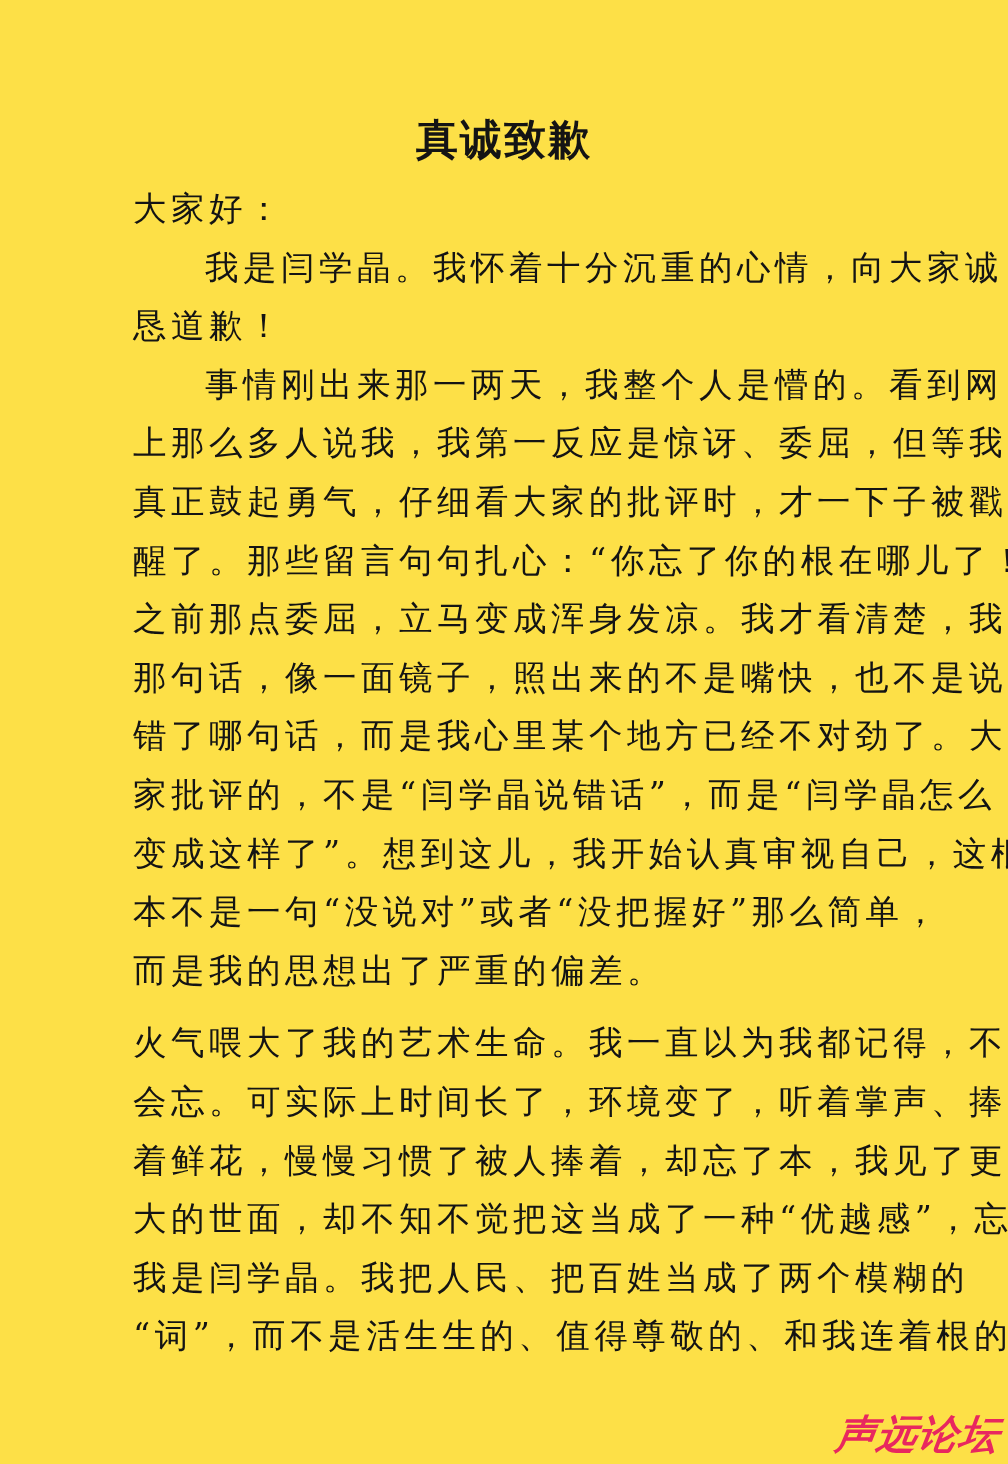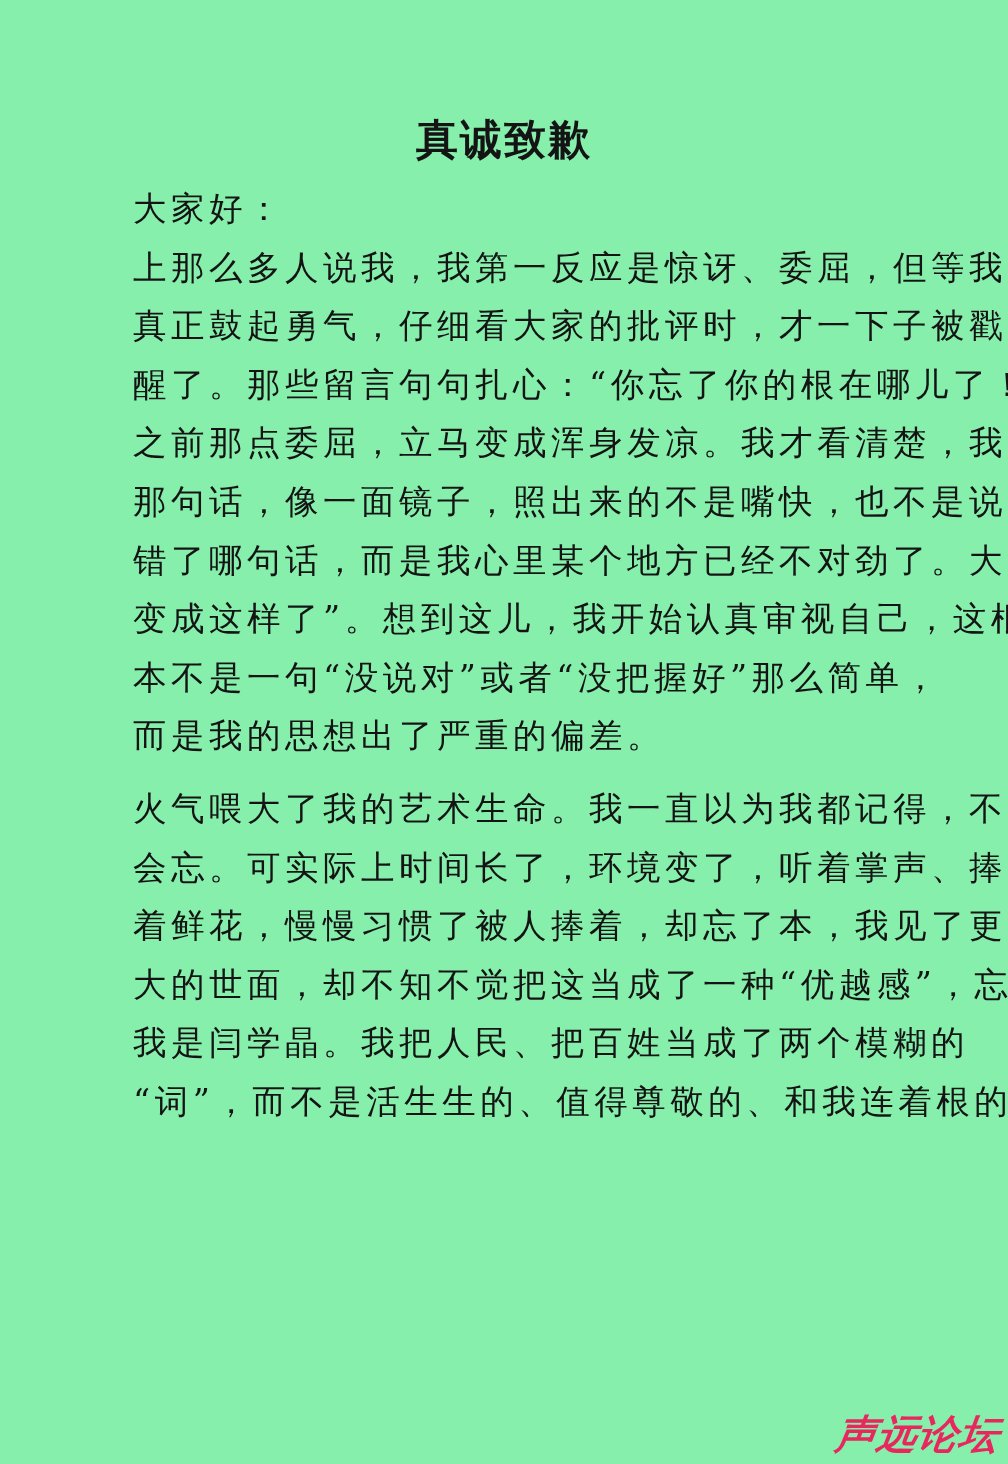--- a/index.html
+++ b/index.html
@@ -13,21 +13,21 @@
       position: relative;
       overflow: hidden;
       font-family: "DejaVu Serif", "Liberation Serif", serif;
       color: #141414;
     }
     .page {
       position: absolute;
       left: 0; top: 0;
       width: 1008px;
       height: 1464px;
-      background: #86efac;
+      background: #fde047;
     }
     .title {
       position: absolute;
       left: 0;
       width: 1008px;
       top: 112px;
       text-align: center;
       font-size: 42px;
       font-weight: bold;
       letter-spacing: 2px;
@@ -71,27 +71,31 @@
 </head>
 <body>
 
 <div class="page">
 
   <div class="title">真诚致歉</div>
 
   <div class="body-text">
     <span class="line">大家好：</span>
 
+    <span class="line indent">我是闫学晶。我怀着十分沉重的心情，向大家诚</span>
+    <span class="line">恳道歉！</span>
 
+    <span class="line indent">事情刚出来那一两天，我整个人是懵的。看到网</span>
     <span class="line">上那么多人说我，我第一反应是惊讶、委屈，但等我</span>
     <span class="line">真正鼓起勇气，仔细看大家的批评时，才一下子被戳</span>
     <span class="line">醒了。那些留言句句扎心：“你忘了你的根在哪儿了！”</span>
     <span class="line">之前那点委屈，立马变成浑身发凉。我才看清楚，我</span>
     <span class="line">那句话，像一面镜子，照出来的不是嘴快，也不是说</span>
     <span class="line">错了哪句话，而是我心里某个地方已经不对劲了。大</span>
+    <span class="line">家批评的，不是“闫学晶说错话”，而是“闫学晶怎么</span>
     <span class="line">变成这样了”。想到这儿，我开始认真审视自己，这根</span>
     <span class="line">本不是一句“没说对”或者“没把握好”那么简单，</span>
     <span class="line">而是我的思想出了严重的偏差。</span>
 
     <span class="para-gap"></span>
 
     <span class="line">火气喂大了我的艺术生命。我一直以为我都记得，不</span>
     <span class="line">会忘。可实际上时间长了，环境变了，听着掌声、捧</span>
     <span class="line">着鲜花，慢慢习惯了被人捧着，却忘了本，我见了更</span>
     <span class="line">大的世面，却不知不觉把这当成了一种“优越感”，忘</span>

